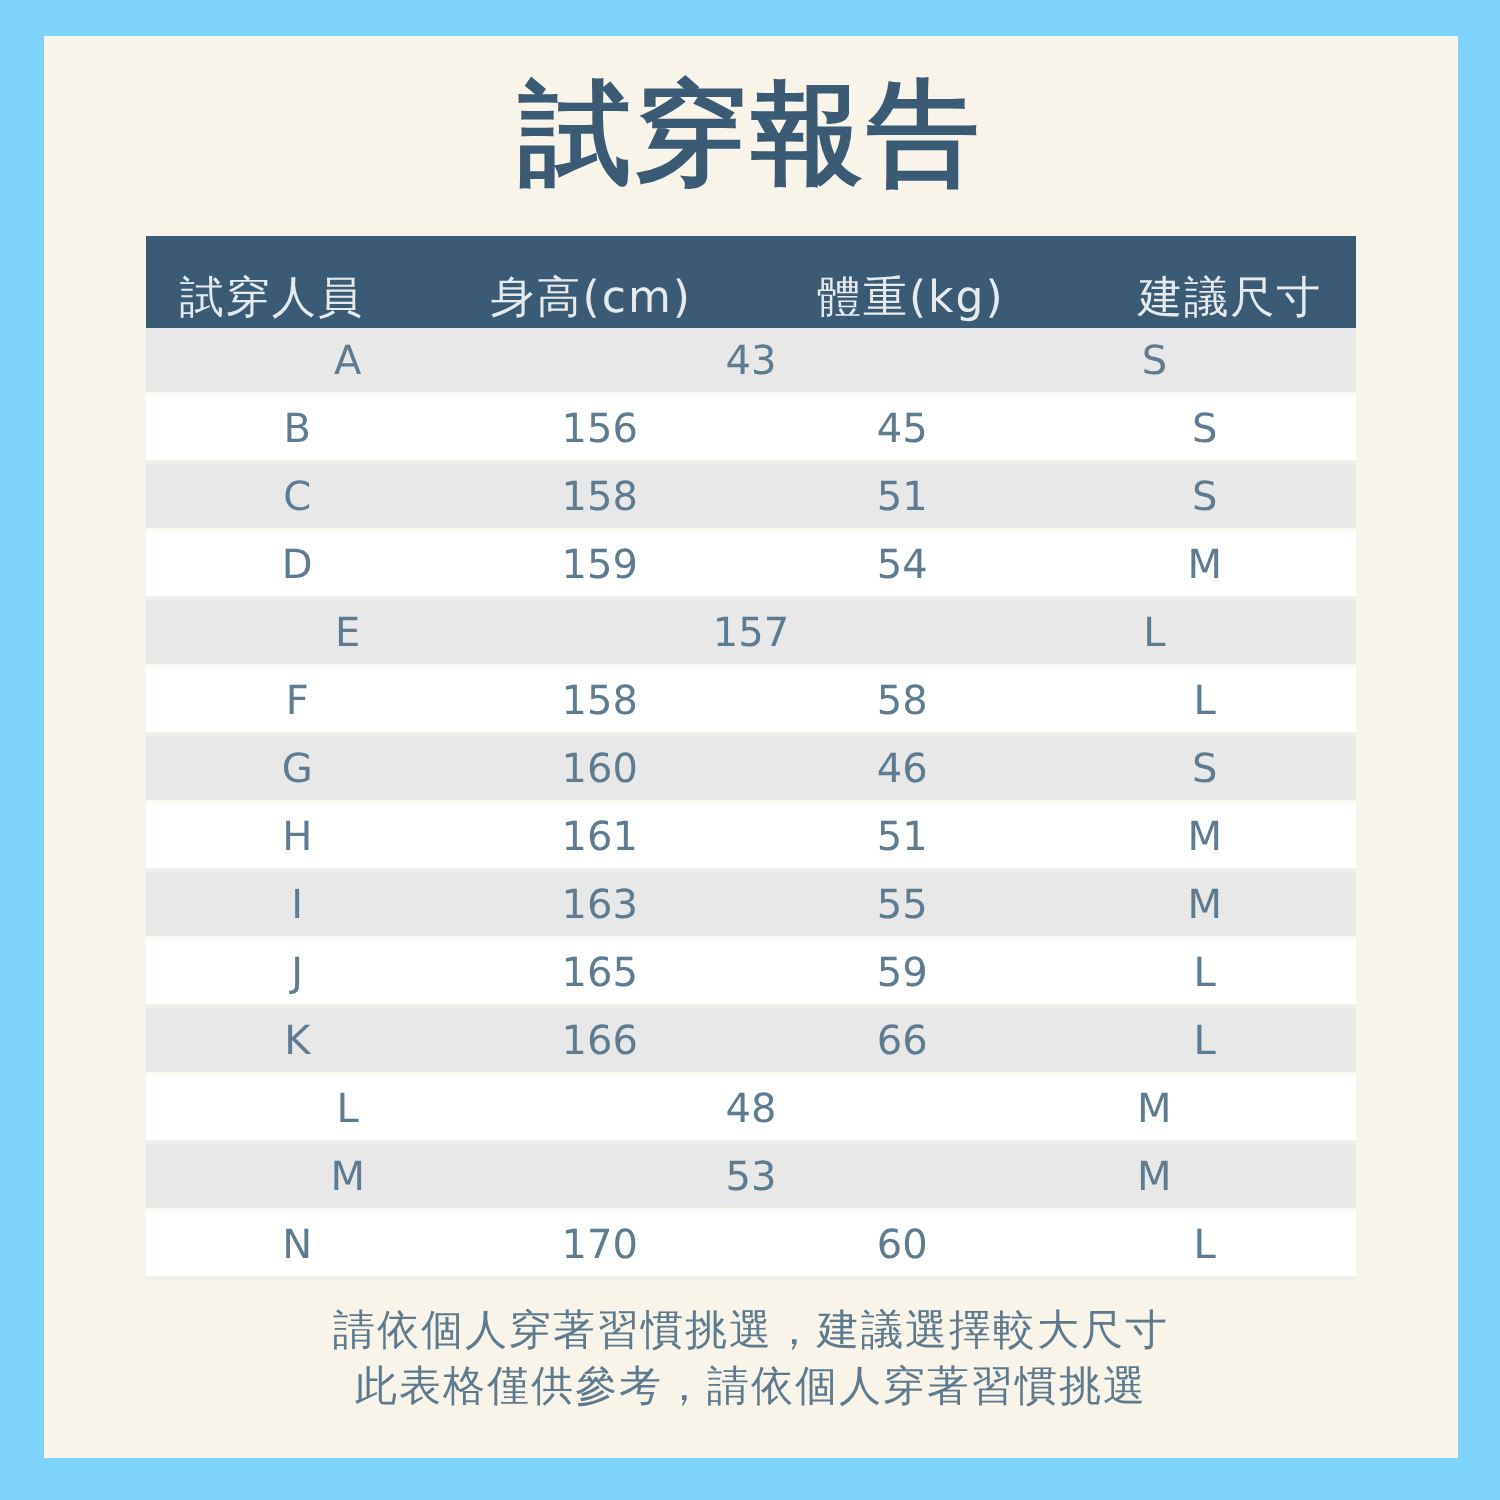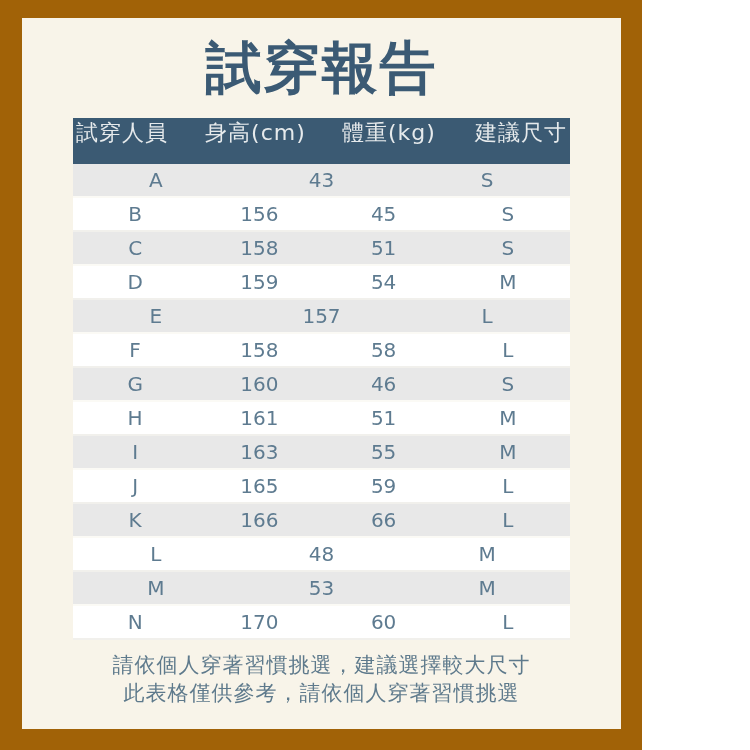--- a/index.html
+++ b/index.html
@@ -1,19 +1,19 @@
 <!DOCTYPE html>
 <html><head>
 <meta charset="utf-8">
 <style>
   html, body { margin: 0; padding: 0; }
   .canvas {
-    width: 642px;
+    width: 750px;
     height: 750px;
-    background: #a16207;
+    background: #7dd3fc;
     box-sizing: border-box;
     padding: 18px 21px 21px 22px;
     font-family: "DejaVu Sans", "Liberation Sans", sans-serif;
   }
   .panel {
     width: 100%;
     height: 100%;
     background: #F8F4E9;
     box-sizing: border-box;
     padding-top: 19px;
@@ -28,21 +28,21 @@
     line-height: 60px;
     letter-spacing: 2px;
     color: #3B5A74;
   }
   .size-table {
     margin: 0 51px;
     font-size: 20px;
   }
   .thead {
     display: flex;
-    align-items: flex-start;
+    align-items: flex-end;
     height: 46px;
     background: #3B5A73;
     color: #E6EAEC;
     font-size: 22px;
     letter-spacing: 1px;
     gap: 34px;
   }
   .thead .cell { font-weight: normal; }
   .cell {
     flex: 1 1 0;

